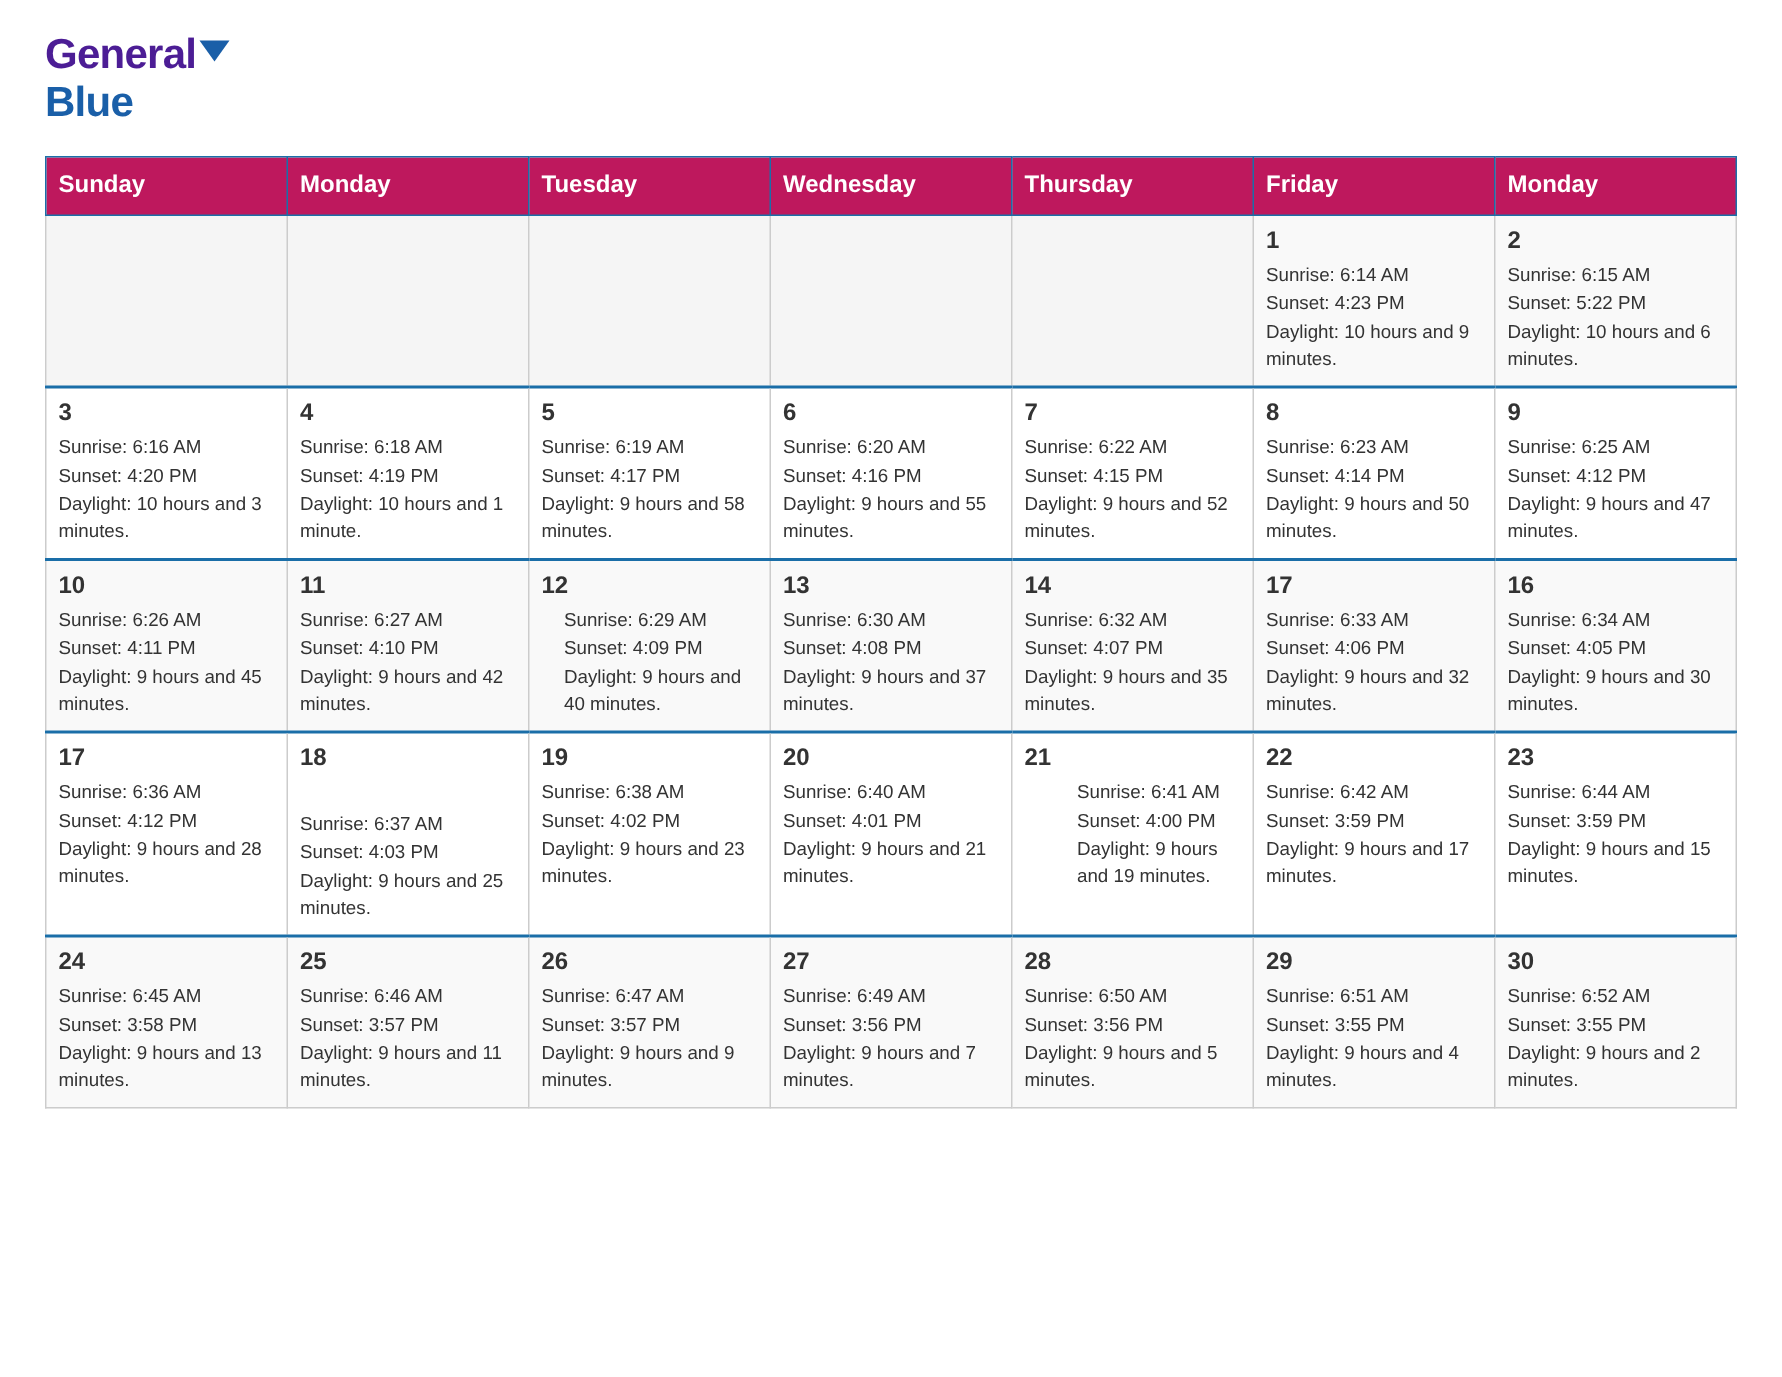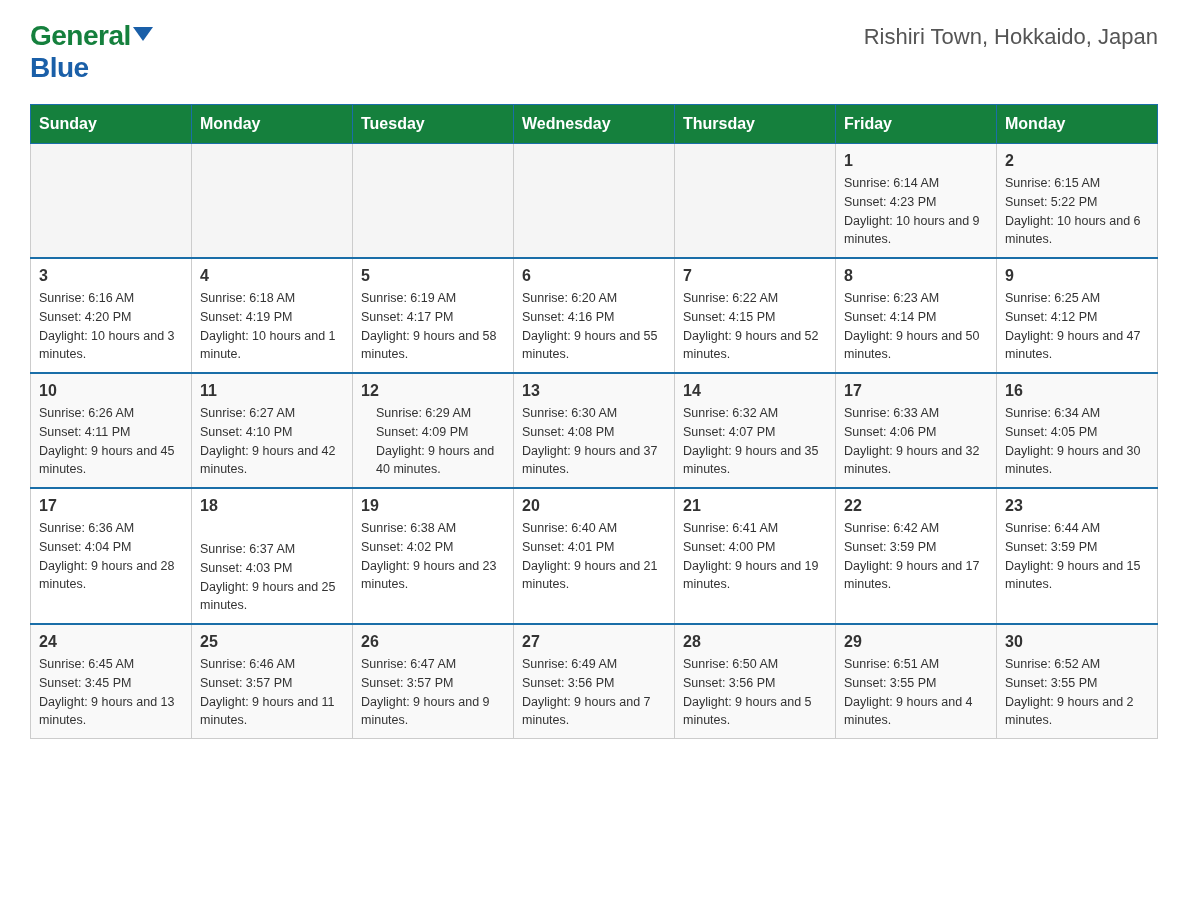--- a/index.html
+++ b/index.html
@@ -18,21 +18,21 @@
       margin-bottom: 20px;
     }
     .logo {
       display: flex;
       flex-direction: column;
       align-items: flex-start;
     }
     .logo-general {
       font-size: 28px;
       font-weight: bold;
-      color: #15803d;
+      color: #4c1d95;
       letter-spacing: -0.5px;
     }
     .logo-blue {
       font-size: 28px;
       font-weight: bold;
       color: #1a5fa8;
       letter-spacing: -0.5px;
     }
     .logo-triangle {
       display: inline-block;
@@ -62,21 +62,21 @@
       font-size: 22px;
       color: #555;
       margin-top: 4px;
     }
     .calendar {
       width: 100%;
       border-collapse: collapse;
       border: 1px solid #aaa;
     }
     .calendar th {
-      background-color: #15803d;
+      background-color: #be185d;
       color: #ffffff;
       padding: 10px 8px;
       font-size: 16px;
       font-weight: bold;
       text-align: left;
       border: 1px solid #1a6ea8;
     }
     .calendar td {
       vertical-align: top;
       border: 1px solid #ccc;
@@ -117,21 +117,20 @@
   <div class="logo">
     <div class="logo-row">
       <span class="logo-general">General</span>
       <span class="logo-triangle"></span>
     </div>
     <div class="logo-row">
       <span class="logo-blue">Blue</span>
     </div>
   </div>
   <div class="title-section">
-    <div class="location-title">Rishiri Town, Hokkaido, Japan</div>
   </div>
 </div>
 
 <table class="calendar">
   <thead>
     <tr>
 
     <th>Sunday</th>
         <th>Monday</th>
         <th>Tuesday</th>
@@ -246,21 +245,21 @@
           <span class="day-number">16</span>
           <div class="day-info" style="white-space: pre-line;">Sunrise: 6:34 AM
 Sunset: 4:05 PM
 Daylight: 9 hours and 30 minutes.</div>
         </td>
       </tr>
       <tr class="row-separator">
         <td>
           <span class="day-number">17</span>
           <div class="day-info" style="white-space: pre-line;">Sunrise: 6:36 AM
-Sunset: 4:04 PM
+Sunset: 4:12 PM
 Daylight: 9 hours and 28 minutes.</div>
         </td>
         <td>
           <span class="day-number">18</span>
           <div class="day-info" style="white-space: pre-line; margin-top: 25px;">Sunrise: 6:37 AM
 Sunset: 4:03 PM
 Daylight: 9 hours and 25 minutes.</div>
         </td>
         <td>
           <span class="day-number">19</span>
@@ -269,42 +268,42 @@
 Daylight: 9 hours and 23 minutes.</div>
         </td>
         <td>
           <span class="day-number">20</span>
           <div class="day-info" style="white-space: pre-line;">Sunrise: 6:40 AM
 Sunset: 4:01 PM
 Daylight: 9 hours and 21 minutes.</div>
         </td>
         <td>
           <span class="day-number">21</span>
-          <div class="day-info" style="white-space: pre-line;">Sunrise: 6:41 AM
+          <div class="day-info" style="white-space: pre-line; margin-left: 35px;">Sunrise: 6:41 AM
 Sunset: 4:00 PM
 Daylight: 9 hours and 19 minutes.</div>
         </td>
         <td>
           <span class="day-number">22</span>
           <div class="day-info" style="white-space: pre-line;">Sunrise: 6:42 AM
 Sunset: 3:59 PM
 Daylight: 9 hours and 17 minutes.</div>
         </td>
         <td>
           <span class="day-number">23</span>
           <div class="day-info" style="white-space: pre-line;">Sunrise: 6:44 AM
 Sunset: 3:59 PM
 Daylight: 9 hours and 15 minutes.</div>
         </td>
       </tr>
       <tr class="row-separator">
         <td>
           <span class="day-number">24</span>
           <div class="day-info" style="white-space: pre-line;">Sunrise: 6:45 AM
-Sunset: 3:45 PM
+Sunset: 3:58 PM
 Daylight: 9 hours and 13 minutes.</div>
         </td>
         <td>
           <span class="day-number">25</span>
           <div class="day-info" style="white-space: pre-line;">Sunrise: 6:46 AM
 Sunset: 3:57 PM
 Daylight: 9 hours and 11 minutes.</div>
         </td>
         <td>
           <span class="day-number">26</span>

